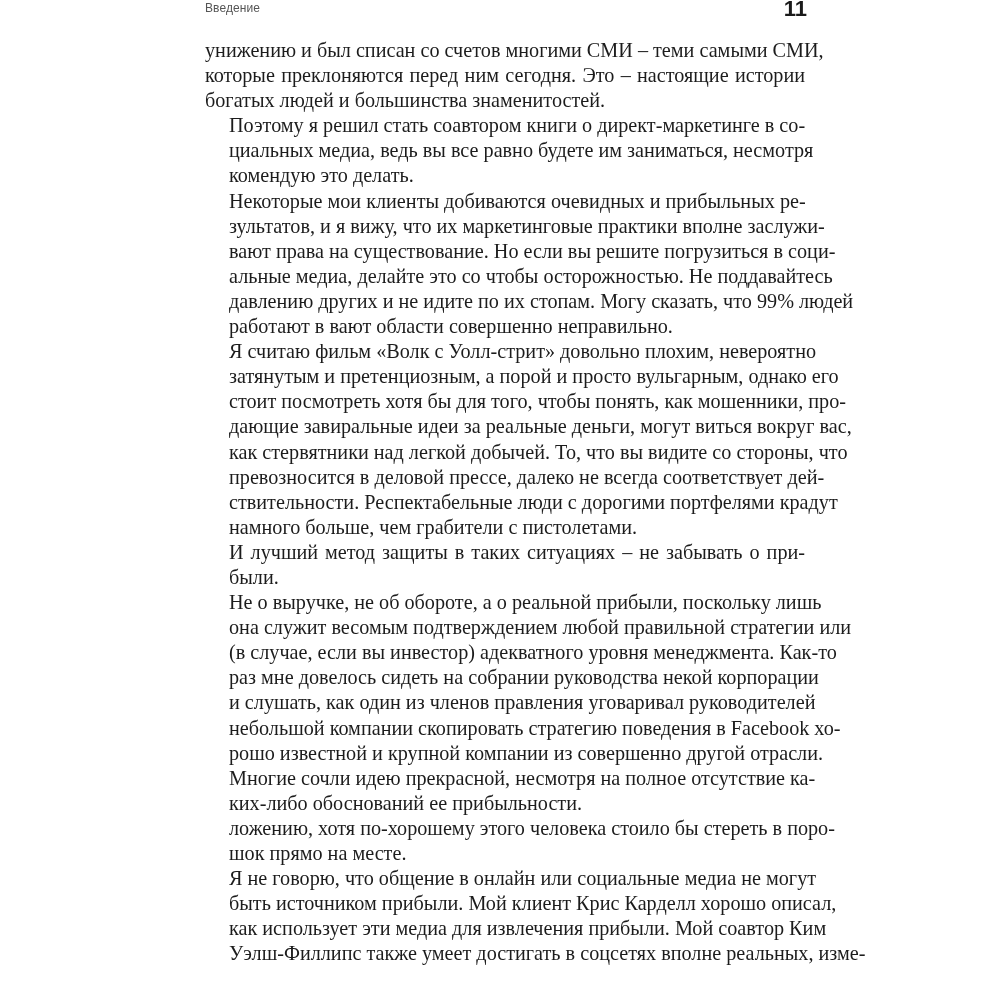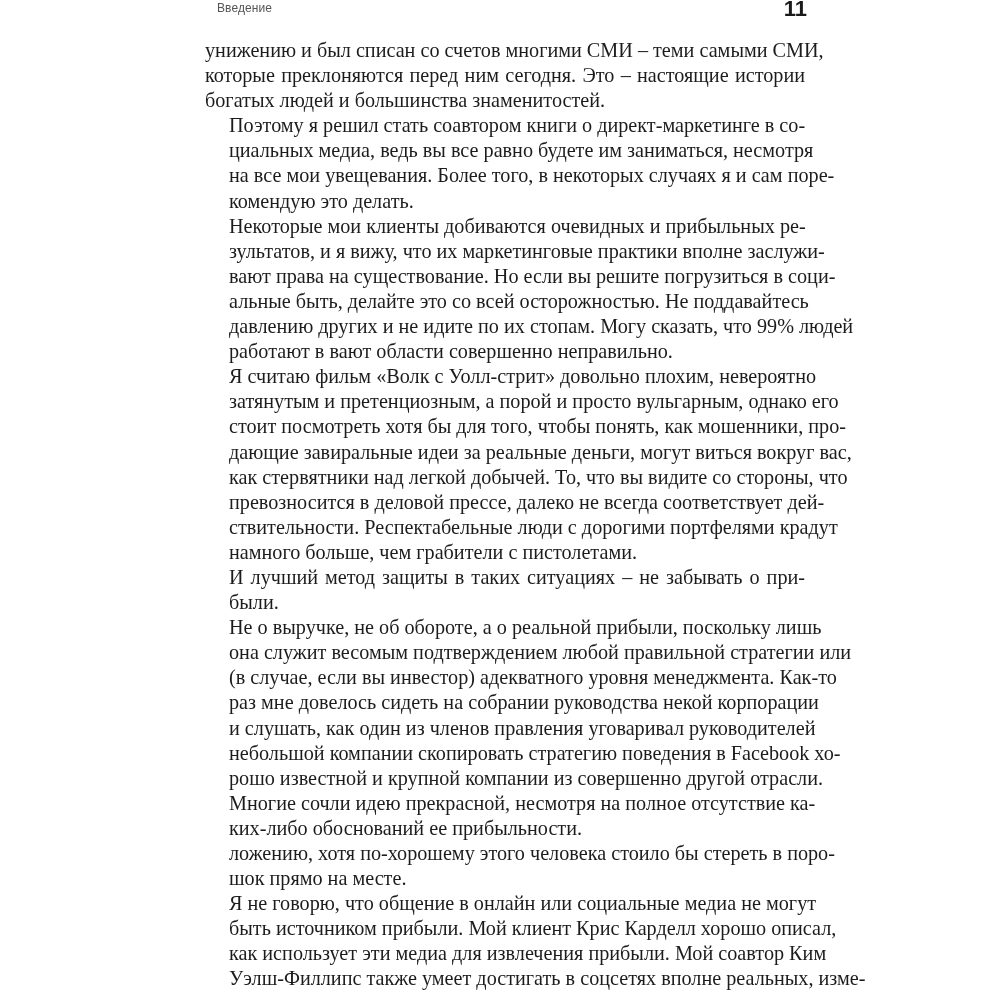--- a/index.html
+++ b/index.html
@@ -2,21 +2,20 @@
 <html><head>
 <meta charset="utf-8">
 <style>
   html, body { margin: 0; padding: 0; background: #ffffff; }
   body { width: 1000px; height: 1000px; overflow: hidden; position: relative; }
   .page { position: absolute; left: 0; top: 0; width: 1000px; height: 1000px; background: #fff; }
   .running-head {
     position: absolute; left: 205px; top: 1px;
     font-family: "Liberation Sans", sans-serif; font-size: 12px; color: #555;
     letter-spacing: 0.1px;
-    margin-left: 12px;
   }
   .page-number {
     position: absolute; right: 193px; top: -4px;
     font-family: "Liberation Sans", sans-serif; font-size: 22px; font-weight: bold; color: #1a1a1a;
   }
   .body-text {
     position: absolute; left: 205px; top: 38px; width: 600px;
     font-family: "Liberation Serif", serif; font-size: 20.2px; line-height: 25.1px;
     color: #1c1c1c; text-align: justify;
   }
@@ -33,28 +32,27 @@
   <div class="page-number">11</div>
   <div class="body-text" id="body-text">
       <p class="cont">
         <span class="line">унижению и был списан со счетов многими СМИ – теми самыми СМИ,</span>
         <span class="line">которые преклоняются перед ним сегодня. Это – настоящие истории</span>
         <span class="line last">богатых людей и большинства знаменитостей.</span>
       </p>
       <p>
         <span class="line" style="text-indent: 24px;">Поэтому я решил стать соавтором книги о директ-маркетинге в со-</span>
         <span class="line">циальных медиа, ведь вы все равно будете им заниматься, несмотря</span>
-        <span class="line">на все мои увещевания. Более того, в некоторых случаях я и сам поре-</span>
         <span class="line last">комендую это делать.</span>
       </p>
       <p>
         <span class="line" style="text-indent: 24px;">Некоторые мои клиенты добиваются очевидных и прибыльных ре-</span>
         <span class="line">зультатов, и я вижу, что их маркетинговые практики вполне заслужи-</span>
         <span class="line">вают права на существование. Но если вы решите погрузиться в соци-</span>
-        <span class="line">альные быть, делайте это со всей осторожностью. Не поддавайтесь</span>
+        <span class="line">альные медиа, делайте это со чтобы осторожностью. Не поддавайтесь</span>
         <span class="line">давлению других и не идите по их стопам. Могу сказать, что 99% людей</span>
         <span class="line last">работают в вают области совершенно неправильно.</span>
       </p>
       <p>
         <span class="line" style="text-indent: 24px;">Я считаю фильм «Волк с Уолл-стрит» довольно плохим, невероятно</span>
         <span class="line">затянутым и претенциозным, а порой и просто вульгарным, однако его</span>
         <span class="line">стоит посмотреть хотя бы для того, чтобы понять, как мошенники, про-</span>
         <span class="line">дающие завиральные идеи за реальные деньги, могут виться вокруг вас,</span>
         <span class="line">как стервятники над легкой добычей. То, что вы видите со стороны, что</span>
         <span class="line">превозносится в деловой прессе, далеко не всегда соответствует дей-</span>

